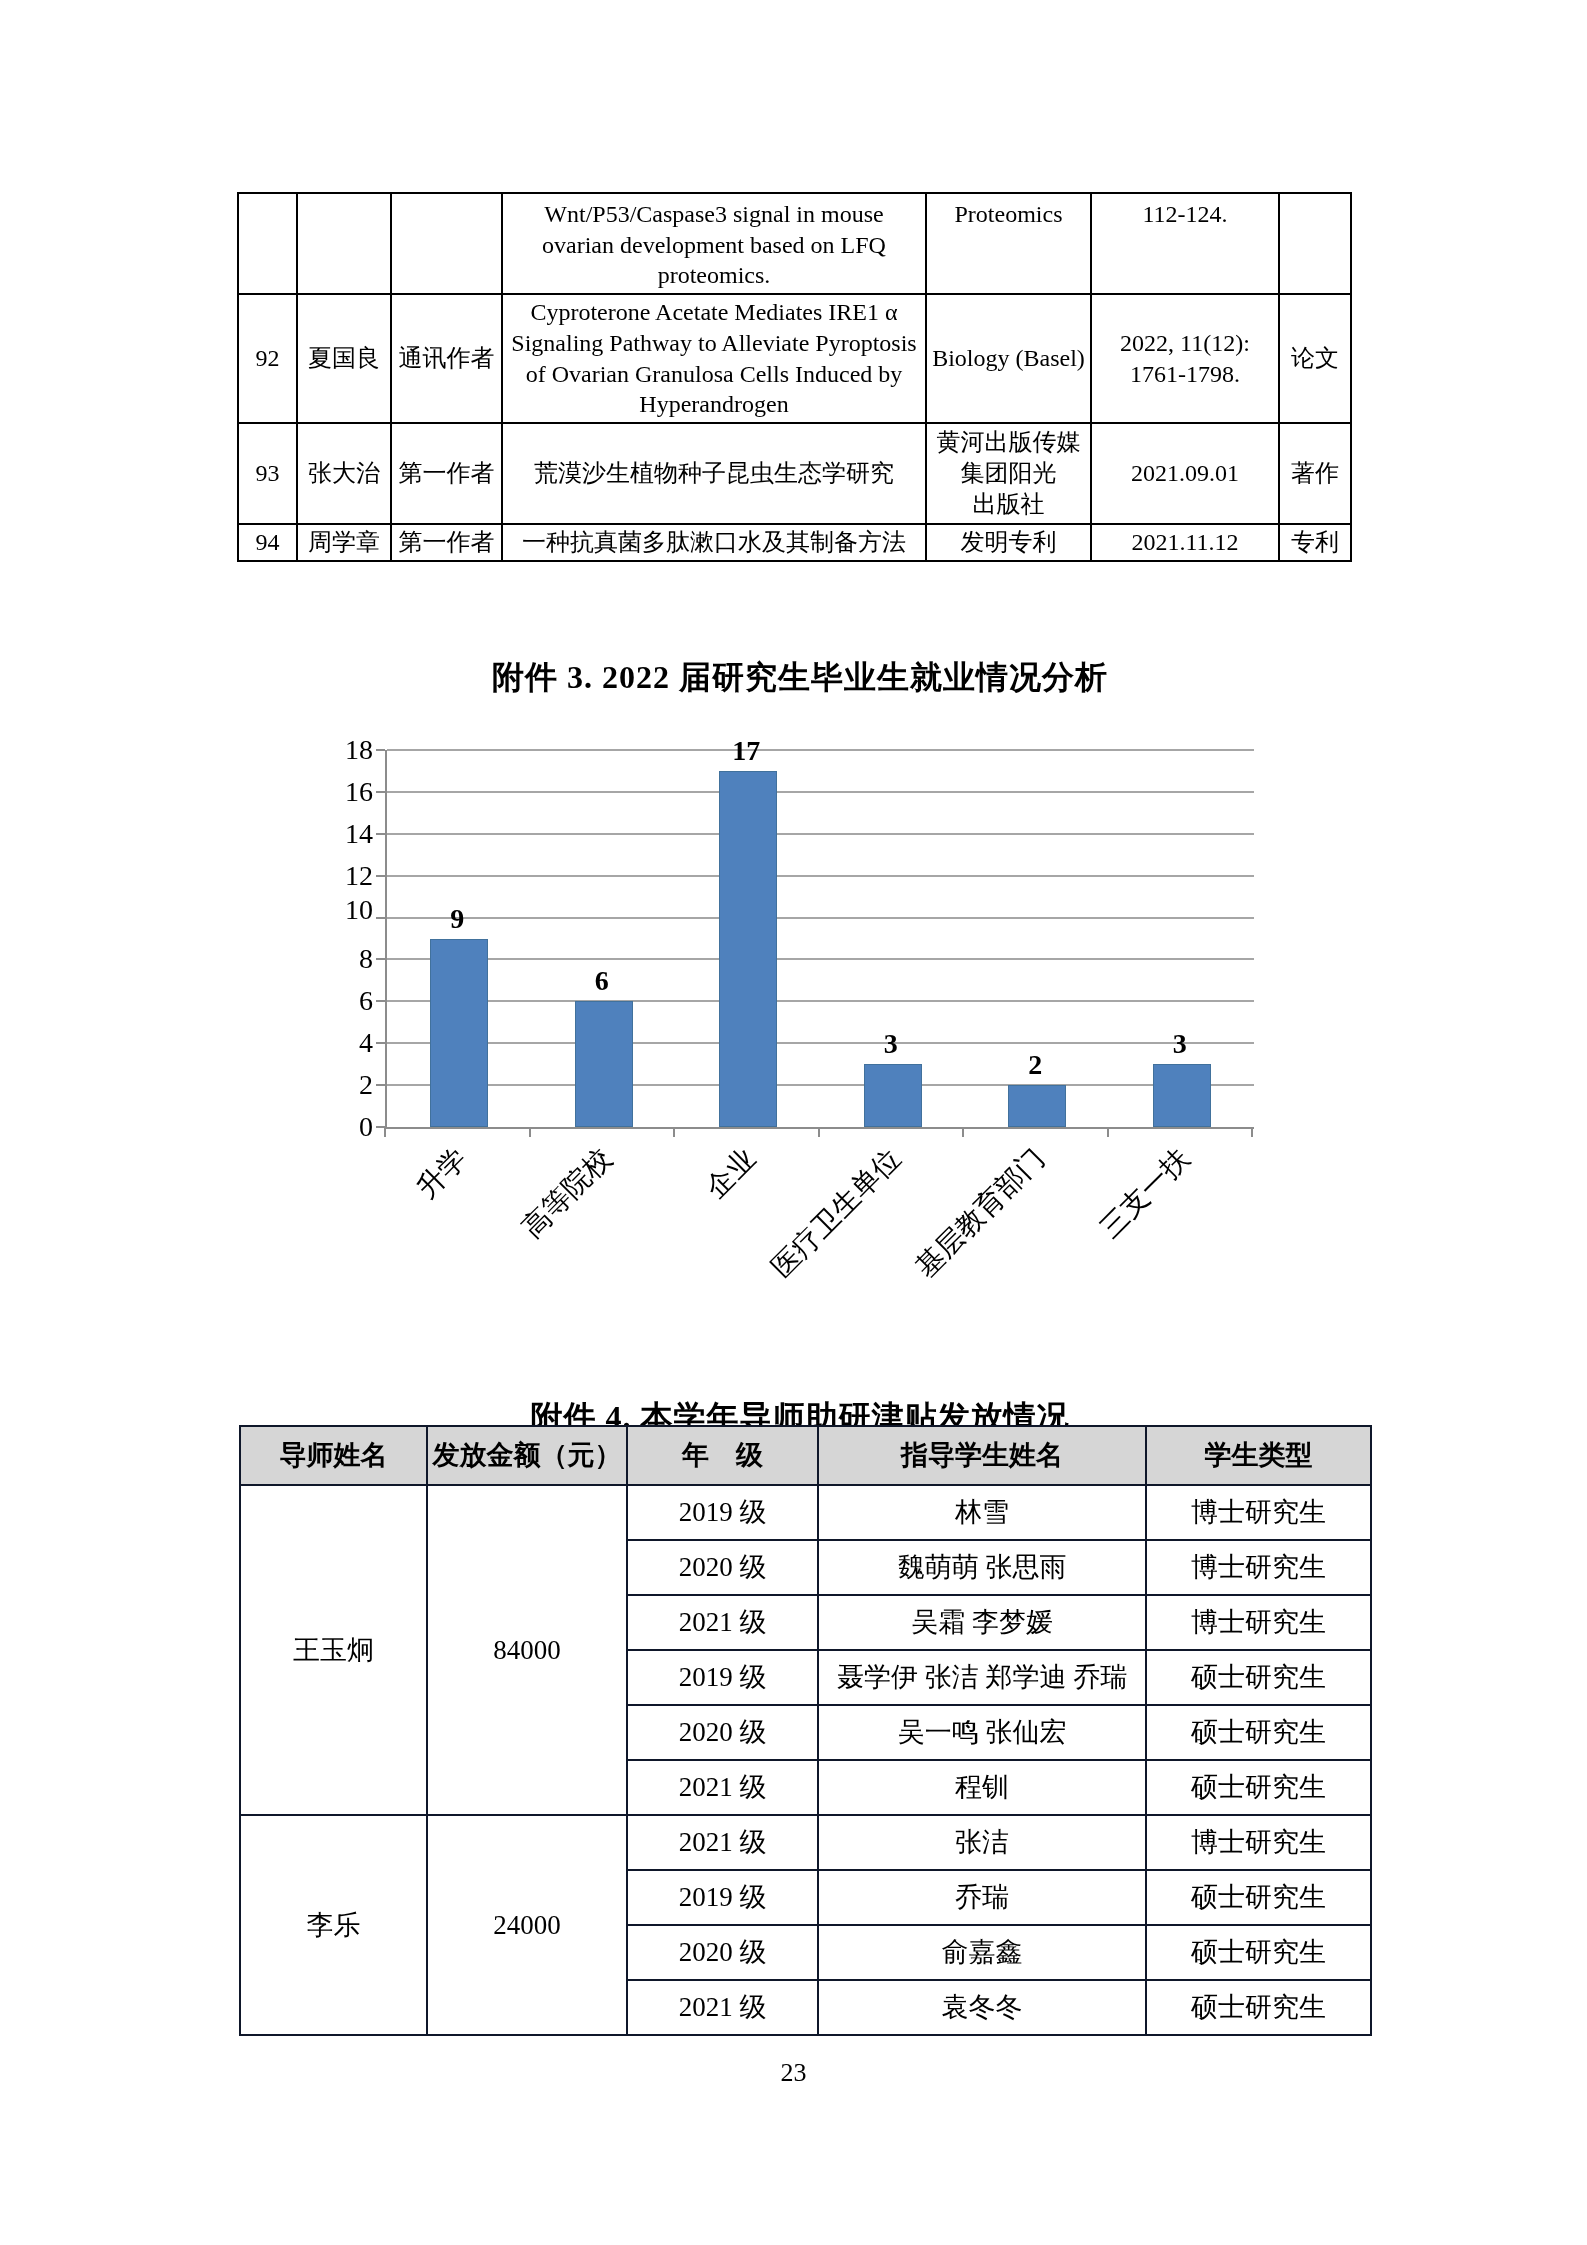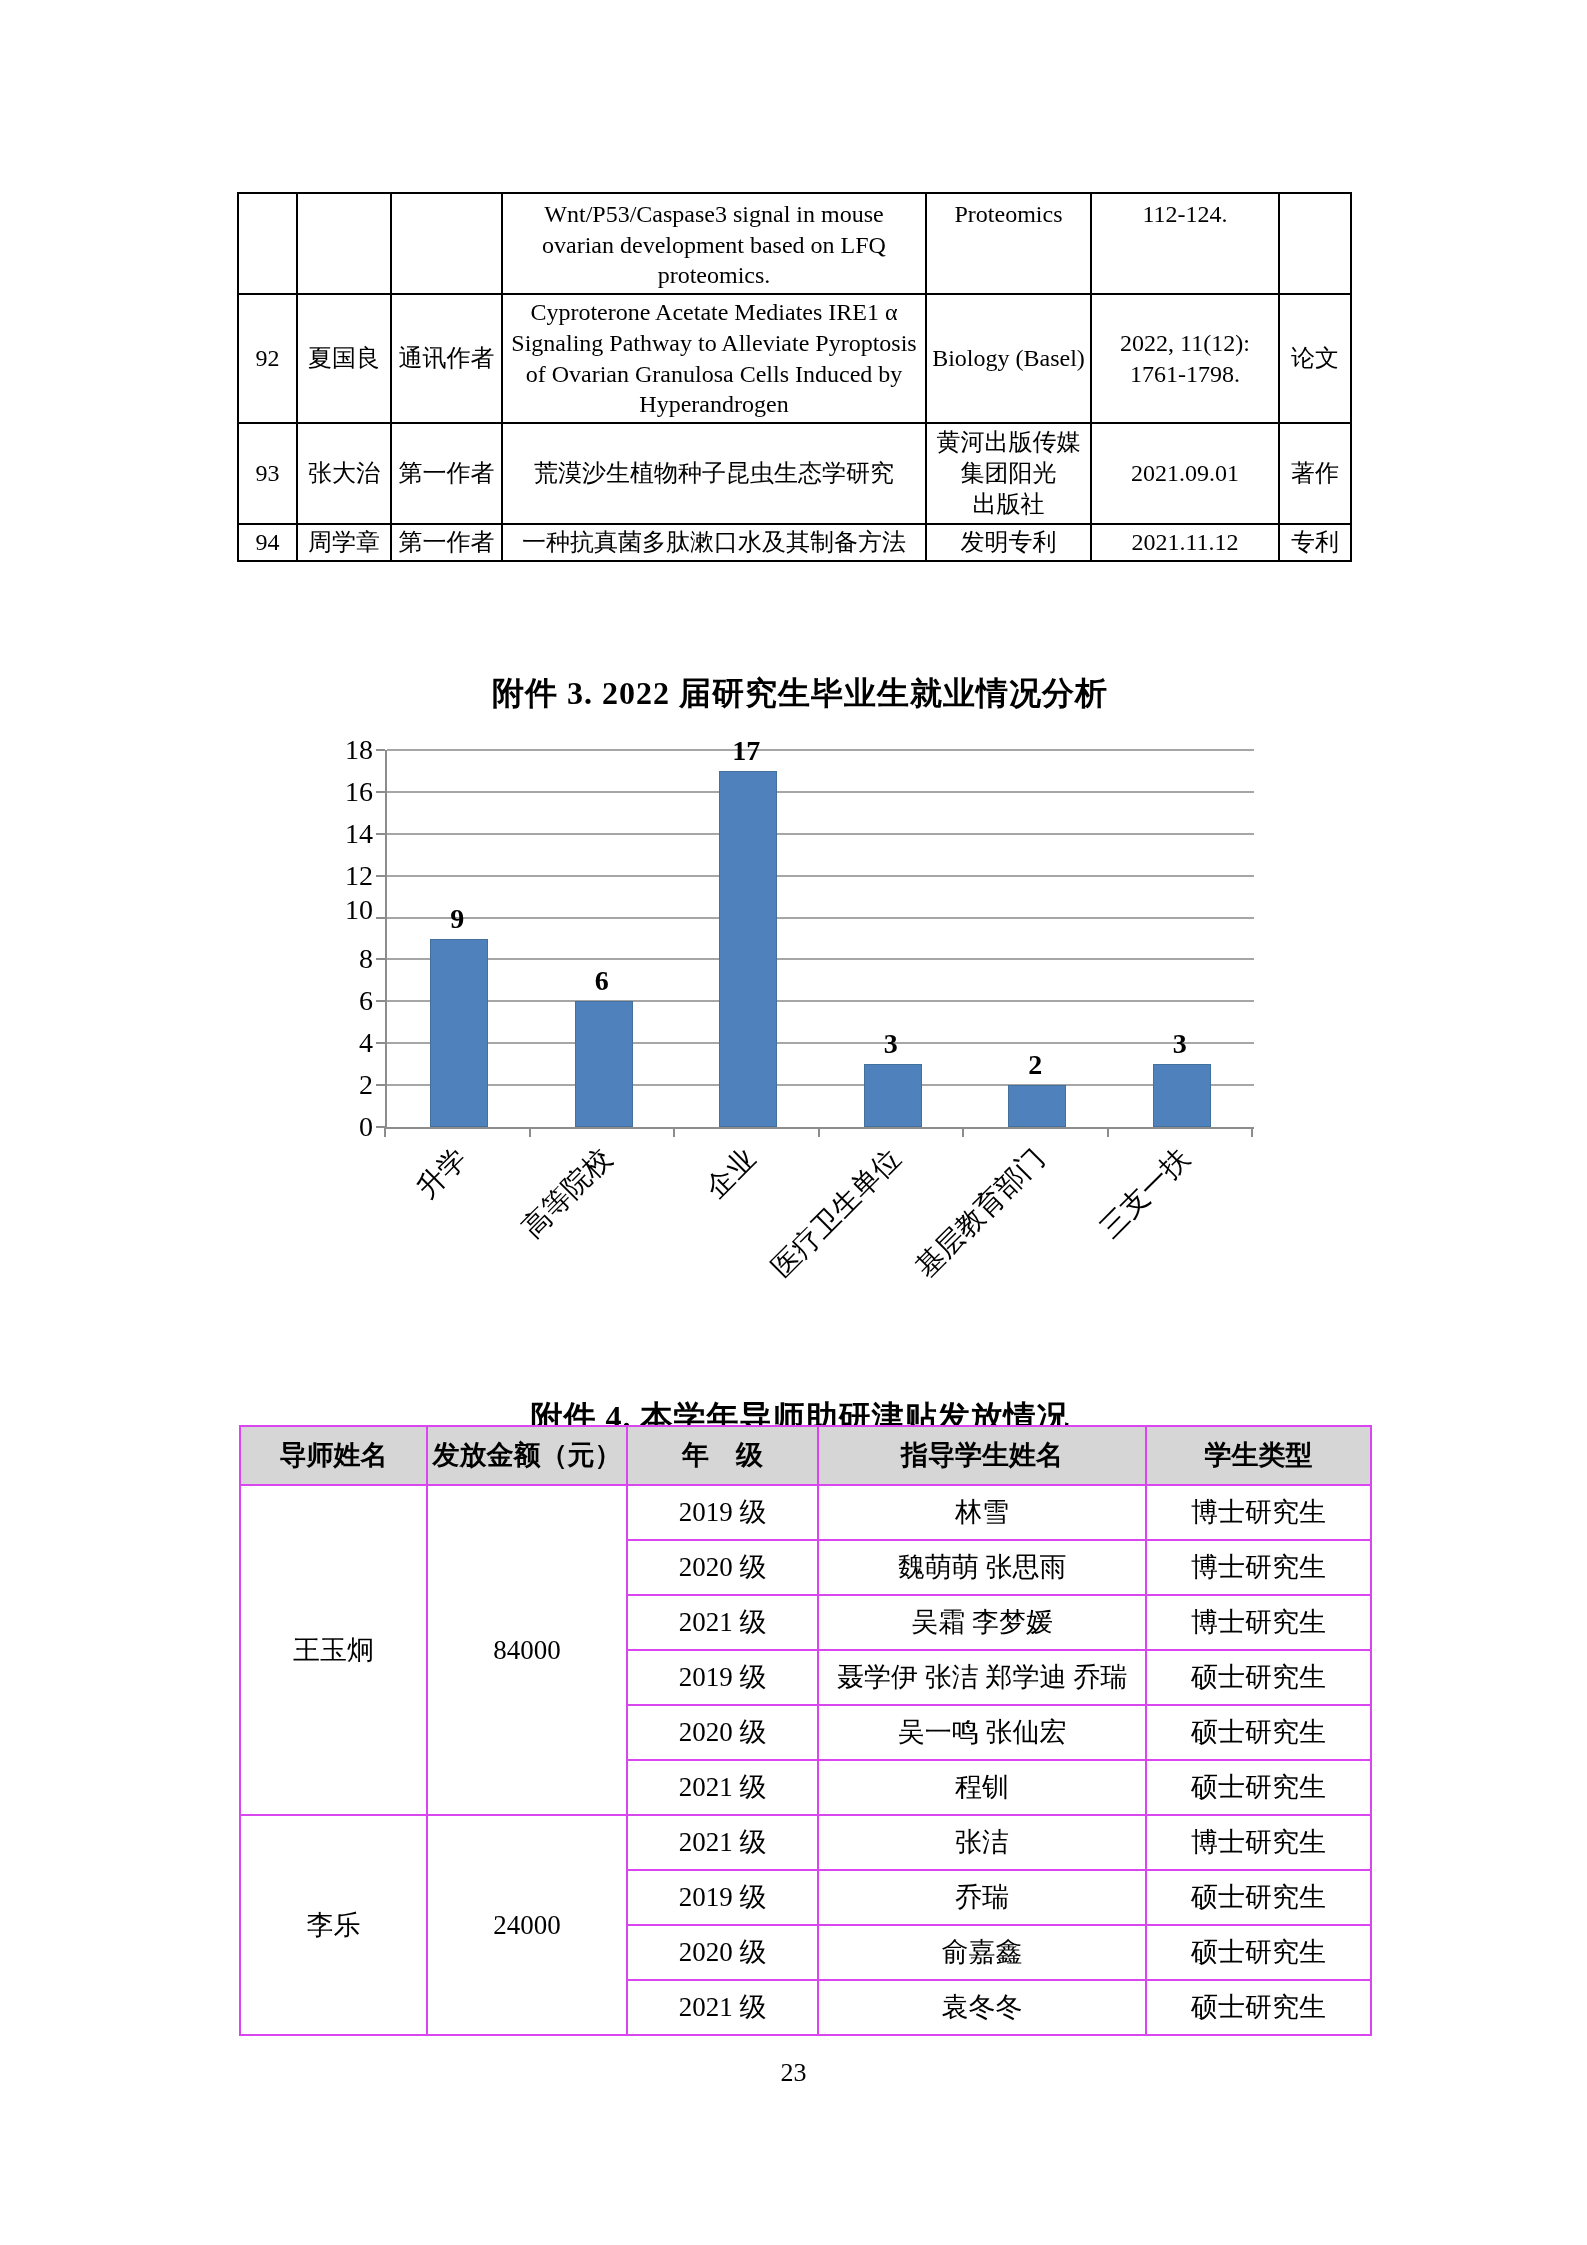--- a/index.html
+++ b/index.html
@@ -24,21 +24,21 @@
     white-space:pre-line;
     overflow:hidden;
   }
   #pub-table tr.t1-row-0 td{vertical-align:top;padding-top:5px;border-radius:23px;}
   
   .section-title{
     position:absolute;left:270px;width:1060px;
     text-align:center;font-size:32px;font-weight:bold;
     letter-spacing:1px;
   }
-  #chart-title{top:656px;margin-top:16px;}
+  #chart-title{top:656px;}
   #stipend-title{top:1396px;}
   
   #chart{position:absolute;left:300px;top:700px;width:1060px;height:630px;}
   #plot{
     position:absolute;left:85px;top:50px;width:867px;height:377px;
     border-left:2px solid #8c8c8c;border-bottom:2px solid #8c8c8c;
   }
   .gridline{position:absolute;left:0;width:100%;height:2px;background:#a6a6a6;z-index:1;}
   .bar{position:absolute;z-index:2;border:1px solid #41719c;box-sizing:border-box;}
   .bar-label{
@@ -56,21 +56,21 @@
     font-size:28px;line-height:30px;white-space:nowrap;
     transform:translateX(-100%) rotate(-45deg);
     transform-origin:100% 0;
   }
   
   #stipend-table{
     position:absolute;left:239px;top:1425px;width:1131px;
     border-collapse:collapse;table-layout:fixed;
   }
   #stipend-table th,#stipend-table td{
-    border:2px solid #d946ef;
+    border:2px solid #0f172a;
     text-align:center;vertical-align:middle;
     font-size:27px;line-height:1.2;
     padding:0 4px;overflow:hidden;
   }
   #stipend-table th{
     background:#d6d6d6;font-weight:bold;height:57px;
   }
   #stipend-table td{height:53px;}
   
   #page-number{

